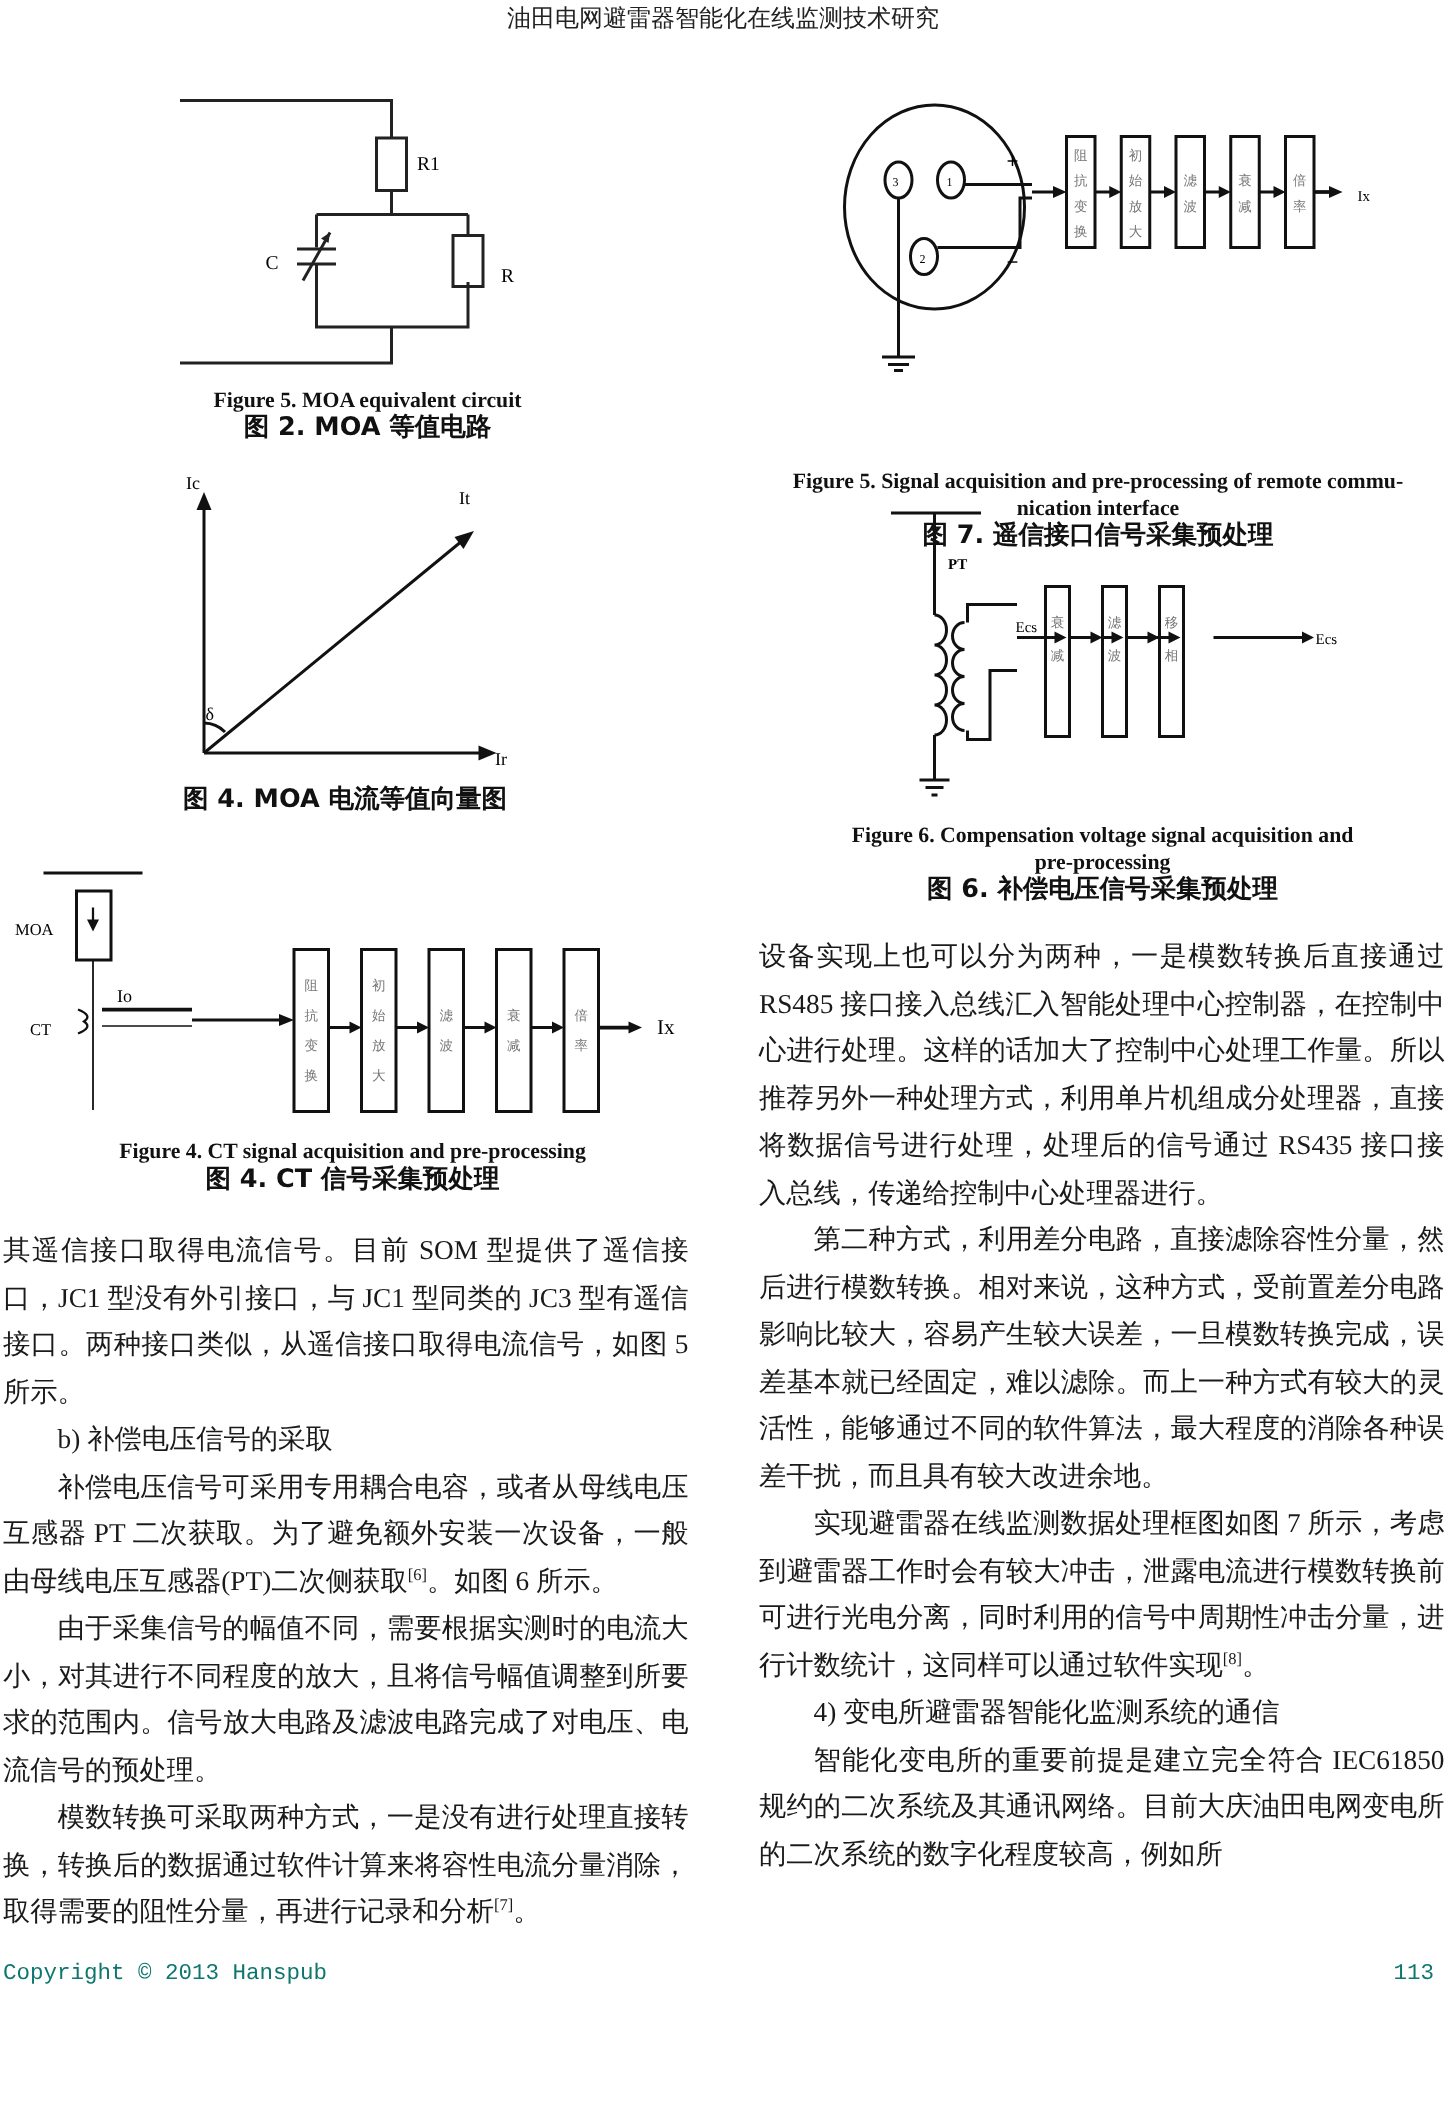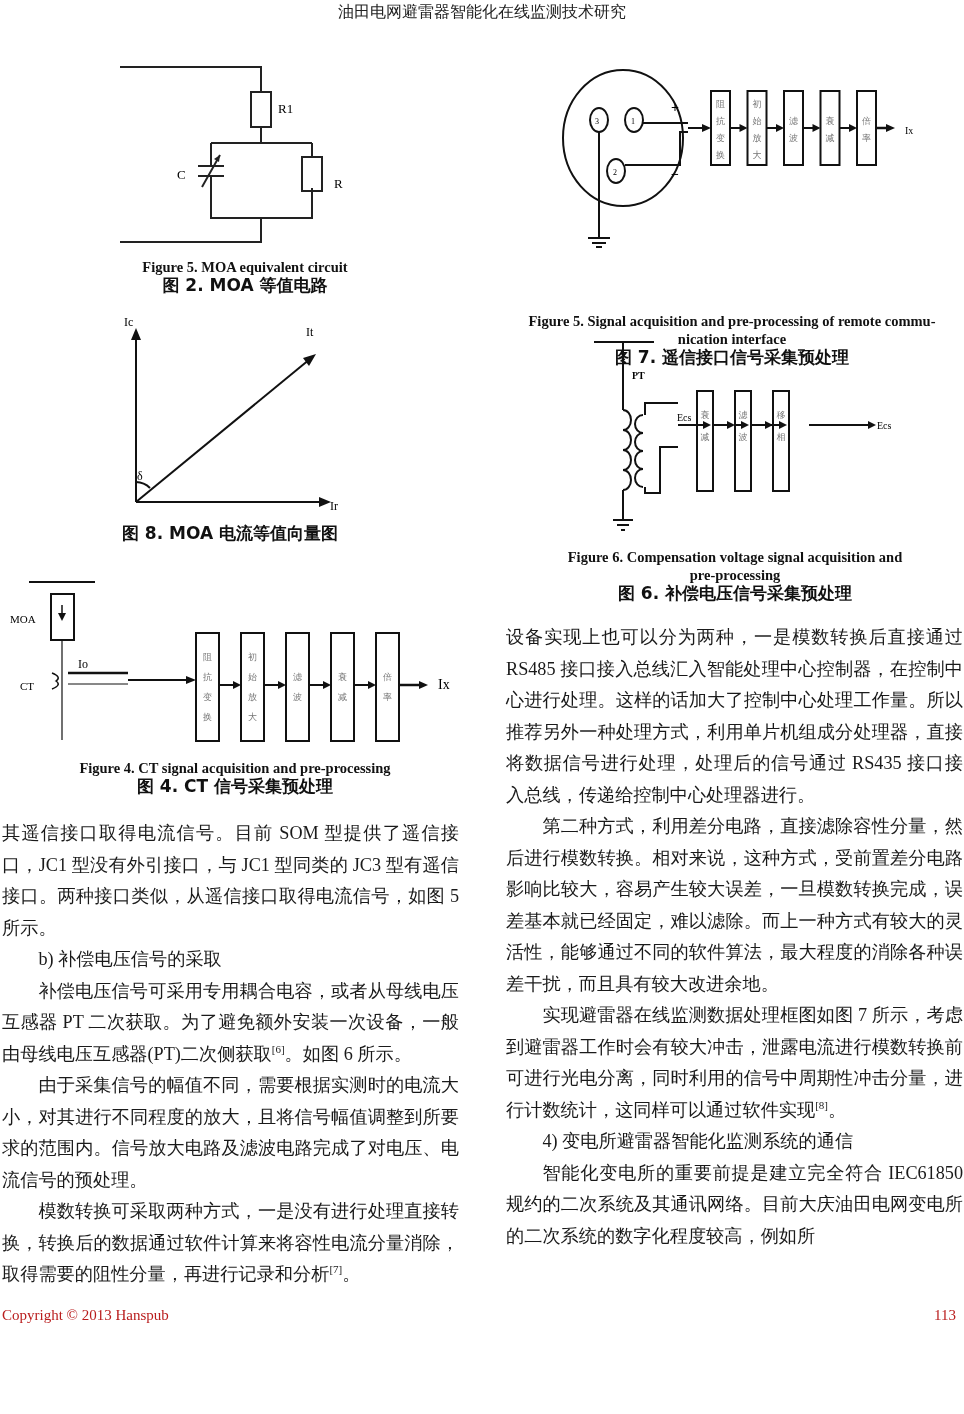--- a/index.html
+++ b/index.html
@@ -8,21 +8,21 @@
   .abs { position:absolute; }
   .running-head { top:2px; left:0; width:964px; text-align:center; font-size:16px; color:#222; }
   .cap { text-align:center; font-weight:bold; font-size:14.5px; line-height:18px; color:#111; }
   .cap .zh { font-family:"DejaVu Sans",sans-serif; font-size:17px; }
   svg text { font-family:"Liberation Serif",serif; }
   .body-col { font-size:18.2px; line-height:31.5px; text-align:justify; color:#1a1a1a; }
   .body-col p { margin:0; }
   .indent { text-indent:2em; }
   .heading { padding-left:2em; }
   sup { font-size:11px; line-height:0; vertical-align:7px; }
-  .footer { top:1307px; font-size:15px; color:#b91c1c; }
+  .footer { top:1307px; font-size:15px; color:#0f766e;font-family:Liberation Mono, monospace; }
   .box-label { font-family:"DejaVu Sans",sans-serif; font-size:9px; fill:#777; }
 </style>
 </head>
 <body>
 
 <div class="abs running-head">油田电网避雷器智能化在线监测技术研究</div>
 
 <div class="abs" style="left:110px;top:45px;width:290px;height:210px;">
   <svg width="290" height="210">
     <g stroke="#222" stroke-width="2" fill="none">
@@ -61,21 +61,21 @@
     <polygon points="26,18 21,30 31,30" fill="#111"></polygon>
     <polygon points="221,192 209,187 209,197" fill="#111"></polygon>
     <polygon points="206,44 193,48 199,56" fill="#111"></polygon>
     <text x="14" y="16" font-size="12">Ic</text>
     <text x="196" y="26" font-size="12">It</text>
     <text x="220" y="200" font-size="12">Ir</text>
     <text x="27" y="170" font-size="12">δ</text>
   </svg>
 </div>
 <div class="abs cap" style="left:40px;top:524px;width:380px;">
-  <div class="zh">图 8. MOA 电流等值向量图</div>
+  <div class="zh">图 4. MOA 电流等值向量图</div>
 </div>
 
 <div class="abs" style="left:0;top:575px;width:470px;height:180px;">
   <svg width="470" height="180">
     <g stroke="#111" stroke-width="2" fill="none">
       <line x1="29" y1="7" x2="95" y2="7"></line>
       <rect x="51" y="19" width="23" height="46"></rect>
       <line x1="62" y1="65" x2="62" y2="165" stroke-width="1.2"></line>
       <path d="M52,98 Q62,102 56,106 Q62,110 52,114" stroke-width="1.5"></path>
       <line x1="68" y1="98" x2="128" y2="98" stroke-width="2.5"></line>

